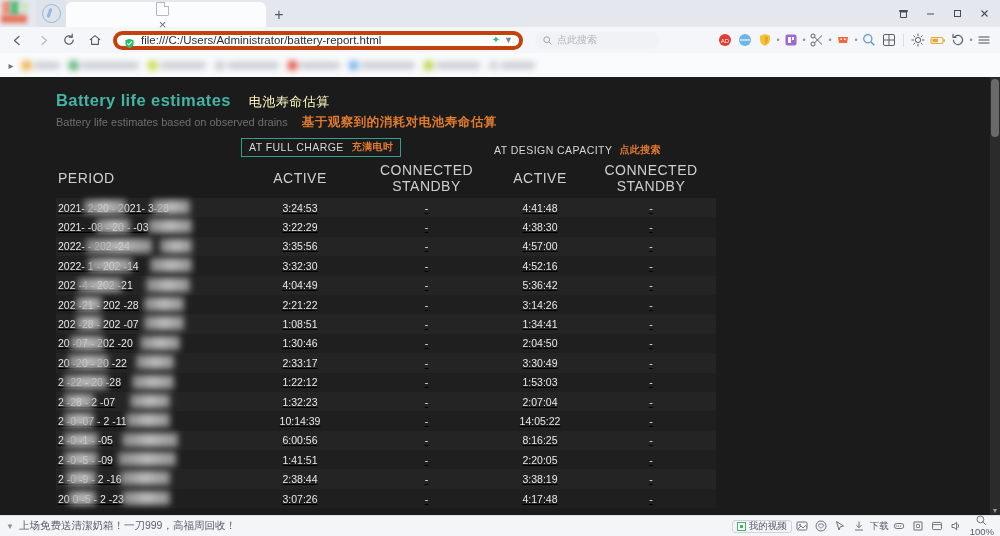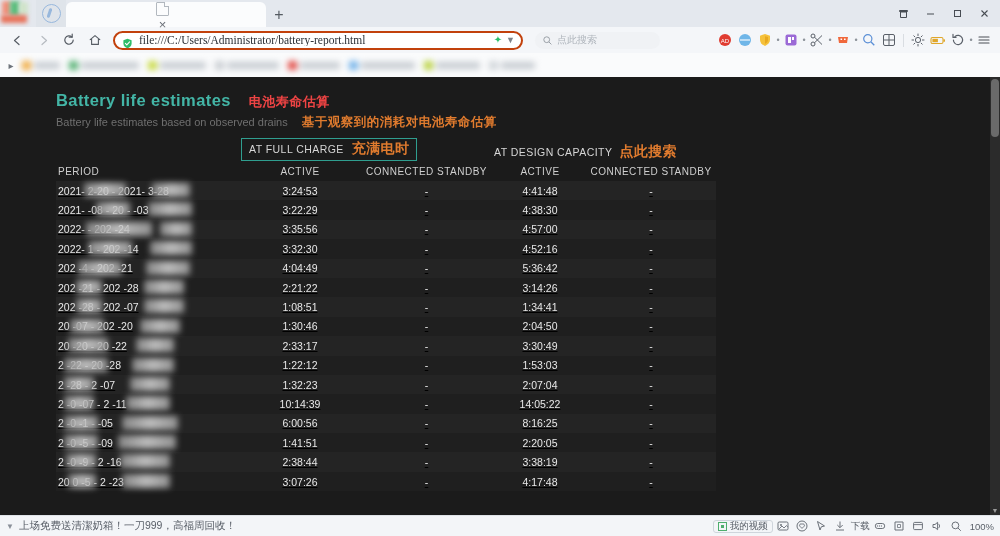--- a/index.html
+++ b/index.html
@@ -38,22 +38,22 @@
   .newtab{width:26px;height:25px;display:flex;align-items:center;justify-content:center;
     font-size:16px;color:#555b62;font-weight:300;}
   .tabstrip-right{margin-left:auto;display:flex;align-items:center;height:27px;padding-right:2px;}
   .wbtn{width:27px;height:24px;display:flex;align-items:center;justify-content:center;color:#474c53;}
   .wbtn svg{display:block;}
 
   
   .toolbar{height:26px;background:#f4f6f9;display:flex;align-items:center;padding:0 4px;flex:none;gap:0px;}
   .navbtn{width:26px;height:24px;display:flex;align-items:center;justify-content:center;color:#575d65;flex:none;}
   .navbtn.dim{color:#b6bbc1;}
-  .omnibox{flex:none;width:410px;height:19px;background:#ffffff;border:2px solid #c2410c;border-radius:10px;
-    display:flex;align-items:center;padding:0 6px 0 7px;margin-left:5px;box-sizing:border-box;font-family:Liberation Serif, serif;}
+  .omnibox{flex:none;width:410px;height:19px;background:#ffffff;border:4px solid #c2410c;border-radius:10px;
+    display:flex;align-items:center;padding:0 6px 0 7px;margin-left:5px;box-sizing:border-box;}
   .shieldicon{width:11px;height:11px;flex:none;}
   .urltext{font-size:11.5px;color:#2a2f35;margin-left:6px;white-space:nowrap;overflow:hidden;flex:1;}
   .omni-right{display:flex;align-items:center;gap:4px;flex:none;}
   .leafdot{color:#29c06a;font-size:10px;line-height:1;}
   .caret{color:#7c828a;font-size:9px;line-height:1;}
   .searchbox{flex:none;width:125px;height:17px;background:#f0f2f5;border-radius:9px;display:flex;align-items:center;
     padding:0 8px;margin-left:12px;box-sizing:border-box;text-align:right;}
   .searchbox .ph{font-size:10px;color:#aeb4bb;margin-left:5px;filter:blur(.5px);}
   .toolbar-icons{margin-left:auto;display:flex;align-items:center;padding-right:2px;}
   .ticon{width:16px;height:16px;margin:0 2px;display:flex;align-items:center;justify-content:center;flex:none;}
@@ -67,39 +67,39 @@
   .bm-blur{display:flex;align-items:center;gap:9px;filter:blur(3.4px);margin-left:4px;}
   .bm-item{display:flex;align-items:center;gap:3px;}
   .bm-ico{width:9px;height:9px;border-radius:2px;}
   .bm-txt{height:7px;border-radius:2px;background:#c6cbd1;}
 
   
   .page{flex:1;background:#1b1b1b;position:relative;overflow:hidden;}
   .pagescroll{position:absolute;inset:0 10px 0 0;padding:14px 0 0 56px;box-sizing:border-box;}
   .h1row{display:flex;align-items:baseline;gap:18px;}
   .h1{font-size:16.5px;color:#43b5a6;letter-spacing:.4px;font-weight:600;}
-  .h1cn{font-size:13px;color:#ef4444;font-weight:700;letter-spacing:.5px;}
+  .h1cn{font-size:13px;color:#fef9c3;font-weight:400;letter-spacing:.5px;}
   .subrow{display:flex;align-items:baseline;gap:14px;margin-top:3px;}
   .sub{font-size:11px;color:#6f6f6f;}
   .subcn{font-size:12.5px;color:#e07b2e;font-weight:700;letter-spacing:.5px;}
 
   table.bat{border-collapse:collapse;margin-top:7px;width:572px;table-layout:fixed;}
   table.bat col.c-period{width:185px;}
   table.bat col.c-a1{width:118px;}
   table.bat col.c-s1{width:135px;}
   table.bat col.c-a2{width:92px;}
   table.bat col.c-s2{width:130px;}
 
   .grp{height:17px;}
   .grp td{font-size:10.5px;color:#d6d6d6;letter-spacing:.45px;padding:0;vertical-align:bottom;}
   .grp .gcell{display:flex;align-items:center;gap:7px;}
-  .grp .gcn{color:#e07b2e;font-size:14px;font-weight:700;letter-spacing:.4px;}
+  .grp .gcn{color:#e07b2e;font-size:10px;font-weight:700;letter-spacing:.4px;}
   .boxed{border:1.5px solid #2f9e8f;display:inline-flex;align-items:center;gap:8px;padding:1px 7px 2px 7px;
     box-sizing:border-box;}
-  .hdr th{font-size:10px;color:#cfcfcf;letter-spacing:.5px;font-weight:400;text-align:center;
+  .hdr th{font-size:14px;color:#cfcfcf;letter-spacing:.5px;font-weight:400;text-align:center;
     padding:5px 0 4px 0;}
   .hdr th.left{text-align:left;padding-left:2px;}
   tbody tr{height:19.4px;text-decoration:underline;}
   tbody td{font-size:10.5px;color:#e8e8e8;text-align:center;padding:0;height:19.4px;}
   tbody td.period{text-align:left;padding-left:2px;position:relative;white-space:nowrap;}
   tbody tr:nth-child(odd){background:#242424;}
   tbody tr:nth-child(even){background:#1f1f1f;}
   .redact{position:absolute;top:2px;height:14px;border-radius:1px;
     background:linear-gradient(90deg,#8f8f8f,#cdcdcd,#9c9c9c);filter:blur(3px);opacity:.9;}
 
@@ -117,21 +117,21 @@
   .st-chev{color:#8a9099;font-size:8px;margin-right:5px;}
   .st-text{font-size:10.5px;color:#5a6069;filter:blur(.75px);white-space:nowrap;}
   .st-right{margin-left:auto;display:flex;align-items:center;gap:2px;}
   .st-pill{display:flex;align-items:center;gap:3px;border:1px solid #cfd5dc;border-radius:3px;
     padding:0px 4px;height:13px;box-sizing:border-box;}
   .st-pill .sq{width:7px;height:7px;border:1px solid #4fae6e;display:flex;align-items:center;justify-content:center;}
   .st-pill .sq:after{content:"";width:3px;height:3px;background:#4fae6e;}
   .st-lbl{font-size:9.5px;color:#5a6069;filter:blur(.5px);}
   .sicon{width:17px;height:14px;display:flex;align-items:center;justify-content:center;color:#6b7179;}
   .st-dl{display:flex;align-items:center;gap:2px;}
-  .zoom{display:flex;align-items:center;gap:8px;margin-left:3px;}
+  .zoom{display:flex;align-items:center;gap:0;margin-left:3px;flex-direction:column;}
   .zoom .zt{font-size:9.5px;color:#5a6069;}
 </style>
 </head>
 <body>
 
 <div class="browser">
 
   <div class="tabstrip">
     <div class="brandlogo">
       <span class="blk b1"></span>

